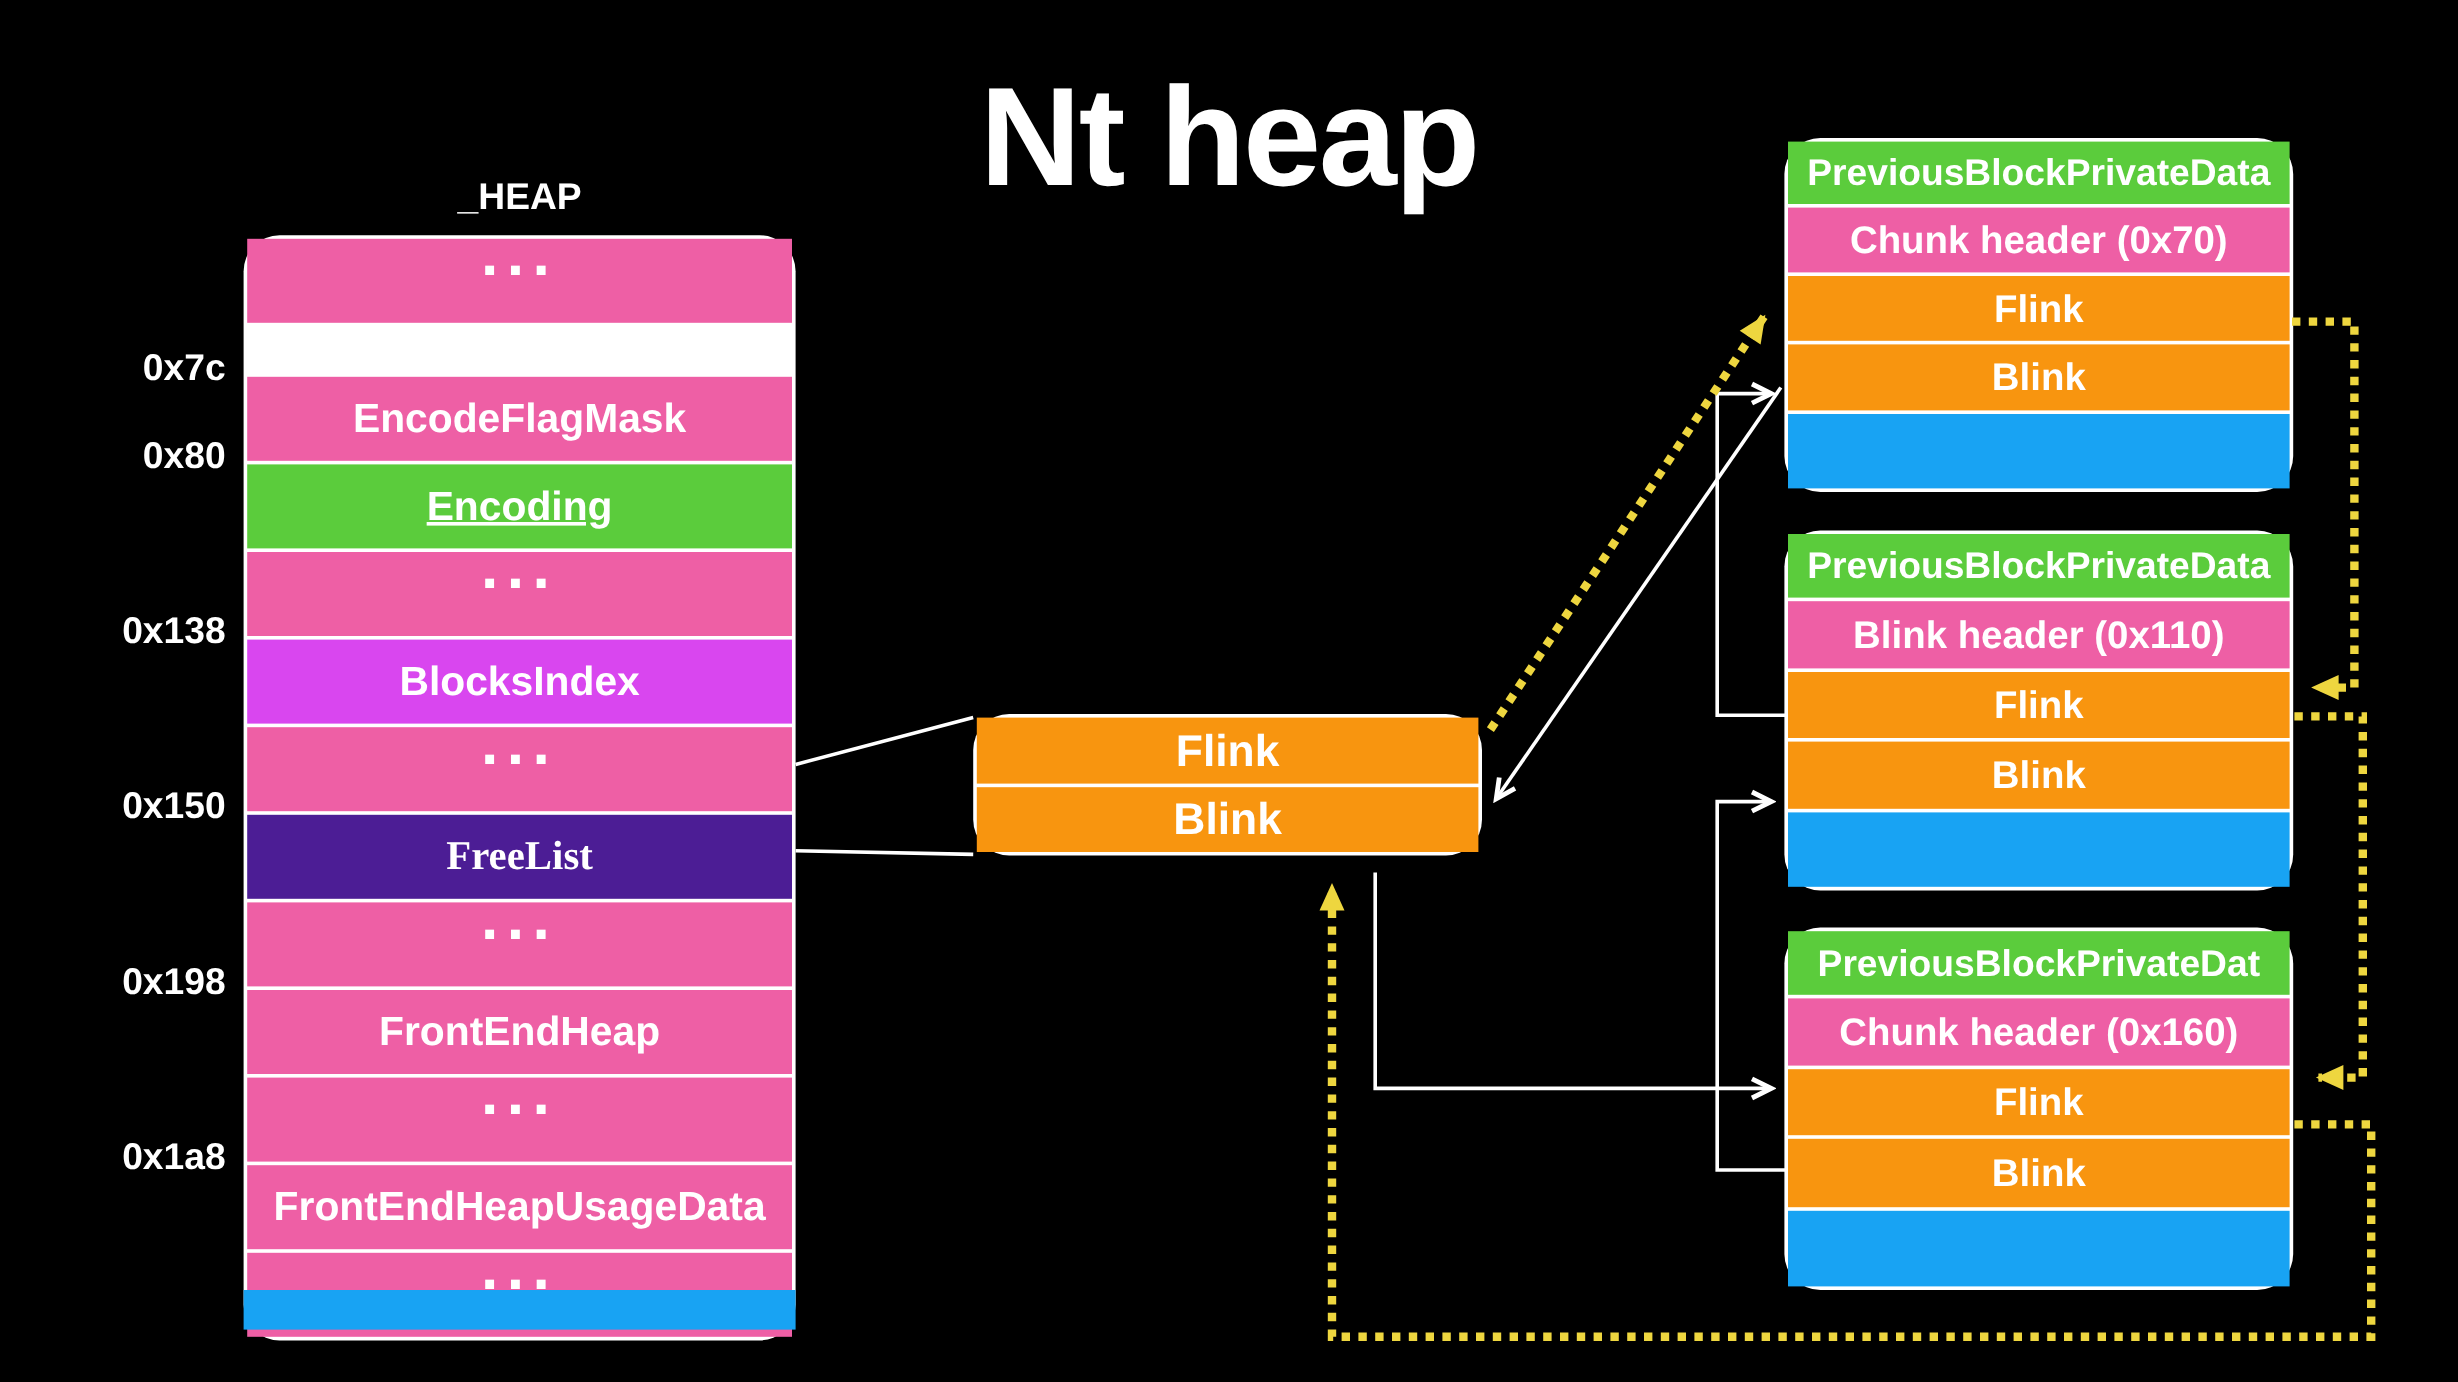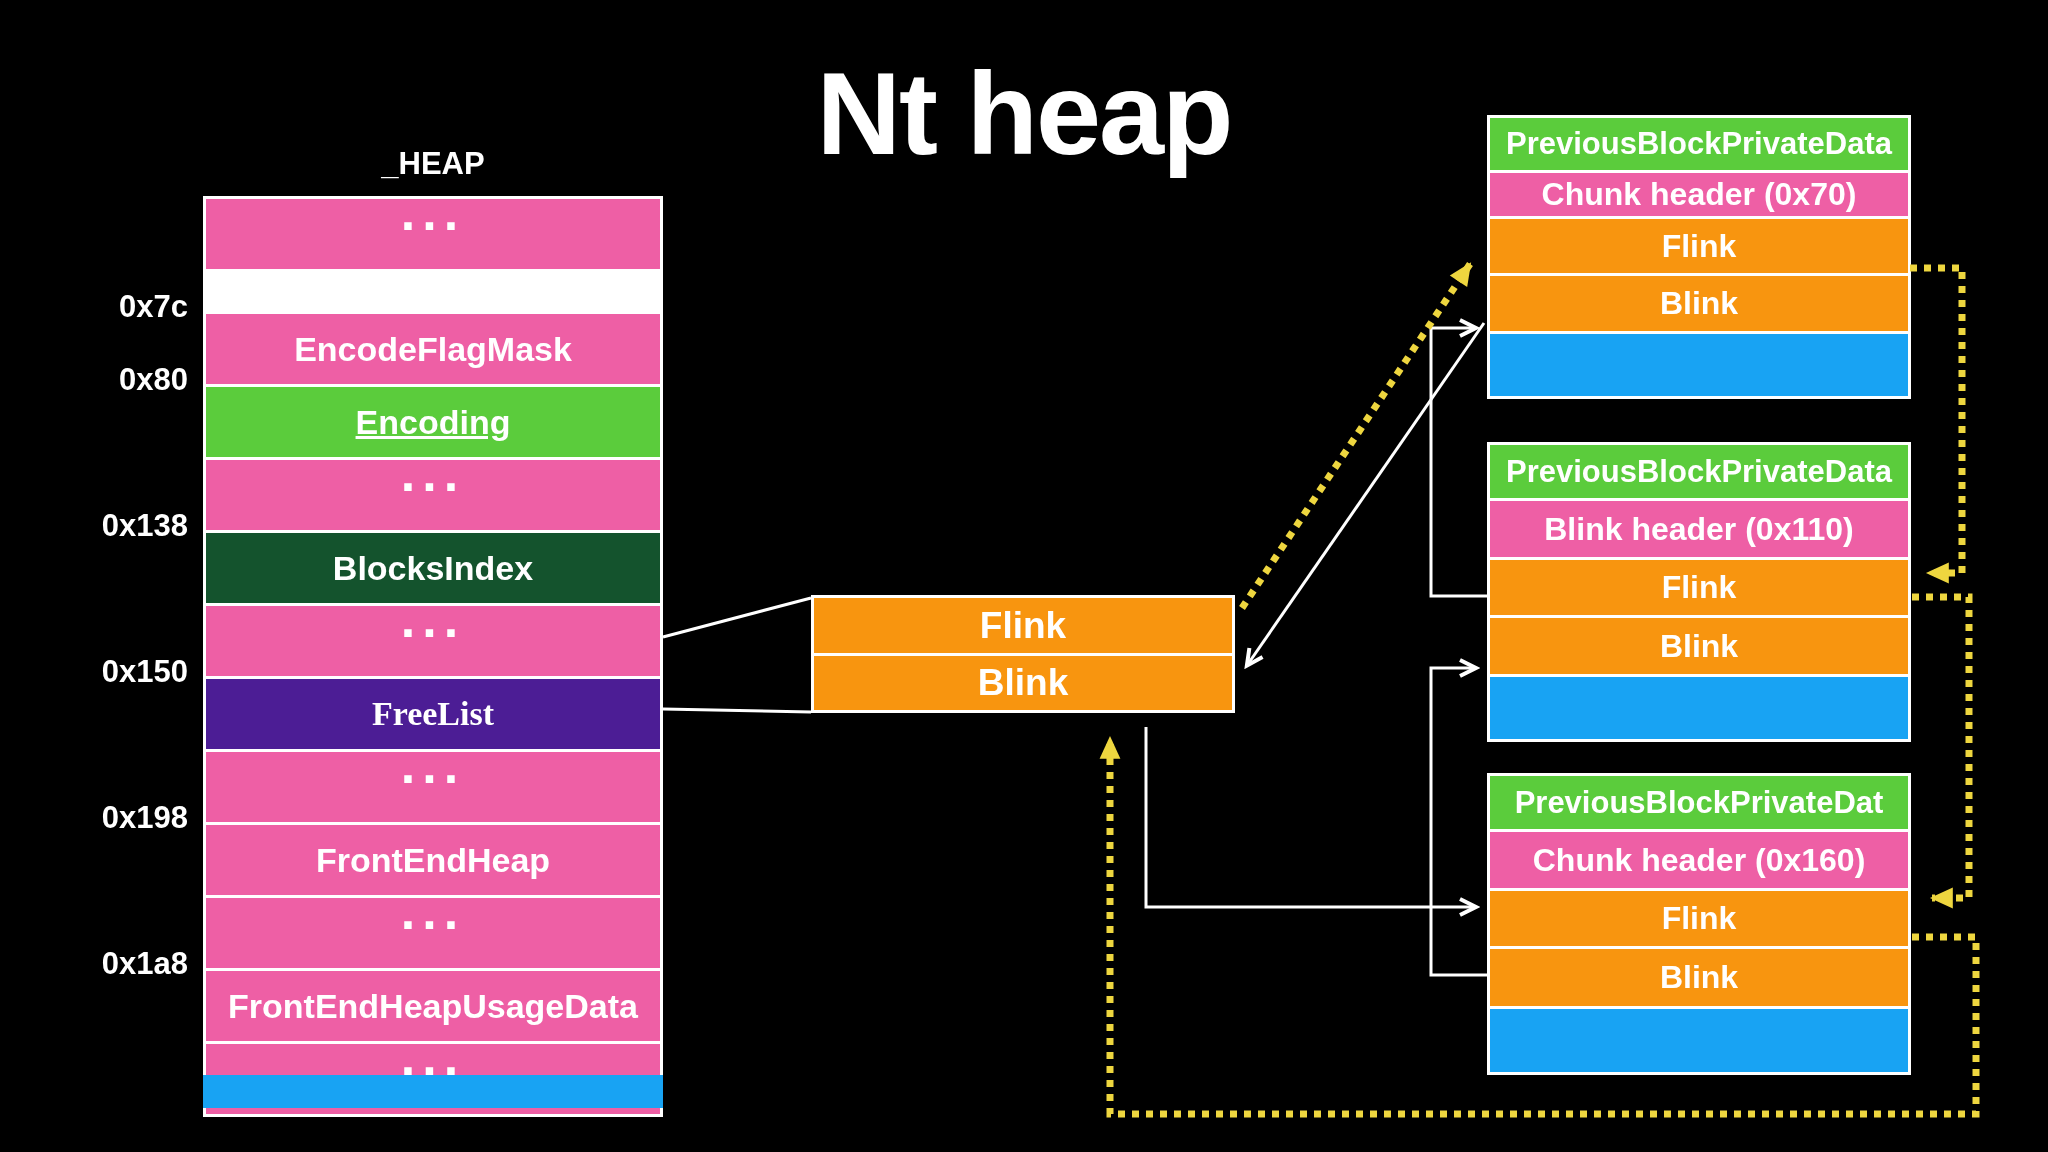--- a/index.html
+++ b/index.html
@@ -12,21 +12,21 @@
   .title{
     position:absolute;left:0;top:50px;width:2048px;text-align:center;
     font-size:117px;font-weight:700;line-height:1.1;letter-spacing:-2px;
   }
   .struct-label{
     position:absolute;left:203px;top:146px;width:460px;text-align:center;
     font-size:31px;font-weight:700;
   }
   .frame{
     position:absolute;display:flex;flex-direction:column;
-    background:#fff;padding:3px;gap:3px;box-sizing:border-box;
+    background:#fff;padding:3px;gap:3px;box-sizing:border-box;border-radius:30px;
   }
   .row{
     display:flex;align-items:center;justify-content:center;
     font-weight:700;font-size:34px;color:#fff;
     white-space:nowrap;overflow:hidden;flex:none;
   }
   .heap-frame{left:203px;top:196px;width:460px;}
   .heap-frame .row{height:70px;}
   .row-dots{font-size:52px;letter-spacing:7px;}
   .row-dots span{display:inline-block;transform:translateY(-36%);}
@@ -66,21 +66,21 @@
 
   <div class="frame heap-frame">
     <div class="row row-dots" style="background: rgb(238, 95, 165);">
         <span>...</span>
       </div>
     <div class="row" style="background: rgb(238, 95, 165); margin-top: 42px;">EncodeFlagMask</div>
     <div class="row" style="background: rgb(91, 204, 60); text-decoration: underline;">Encoding</div>
     <div class="row row-dots" style="background: rgb(238, 95, 165);">
         <span>...</span>
       </div>
-    <div class="row" style="background: #14532d;">BlocksIndex</div>
+    <div class="row" style="background: #d946ef;">BlocksIndex</div>
     <div class="row row-dots" style="background: rgb(238, 95, 165);">
         <span>...</span>
       </div>
     <div class="row" style="background: #4c1d95; font-family: Liberation Serif, serif;">FreeList</div>
     <div class="row row-dots" style="background: rgb(238, 95, 165);">
         <span>...</span>
       </div>
     <div class="row" style="background: rgb(238, 95, 165);">FrontEndHeap</div>
     <div class="row row-dots" style="background: rgb(238, 95, 165);">
         <span>...</span>
@@ -92,21 +92,21 @@
   </div>
   <div class="heap-blue" style="background: rgb(24, 163, 243);"></div>
 
   <div class="frame free-frame">
     <div class="row" style="background: rgb(248, 149, 15);">Flink</div>
     <div class="row" style="background: rgb(248, 149, 15);">Blink</div>
   </div>
 
   <div class="frame chunk" style="top:115px">
     <div class="row row-name" style="height: 52px; background: rgb(91, 204, 60);">PreviousBlockPrivateData</div>
-    <div class="row" style="height: 43px; background: rgb(238, 95, 165);">Chunk header (0x70)</div>
+    <div class="row" style="height: 54px; background: rgb(238, 95, 165);">Chunk header (0x70)</div>
     <div class="row" style="height: 54px; background: rgb(248, 149, 15);">Flink</div>
     <div class="row" style="height: 55px; background: rgb(248, 149, 15);">Blink</div>
     <div class="row" style="height: 62px; background: rgb(24, 163, 243);"></div>
   </div>
 
   <div class="frame chunk" style="top:442px">
     <div class="row row-name" style="height: 53px; background: rgb(91, 204, 60);">PreviousBlockPrivateData</div>
     <div class="row" style="height: 56px; background: rgb(238, 95, 165);">Blink header (0x110)</div>
     <div class="row" style="height: 55px; background: rgb(248, 149, 15);">Flink</div>
     <div class="row" style="height: 56px; background: rgb(248, 149, 15);">Blink</div>

